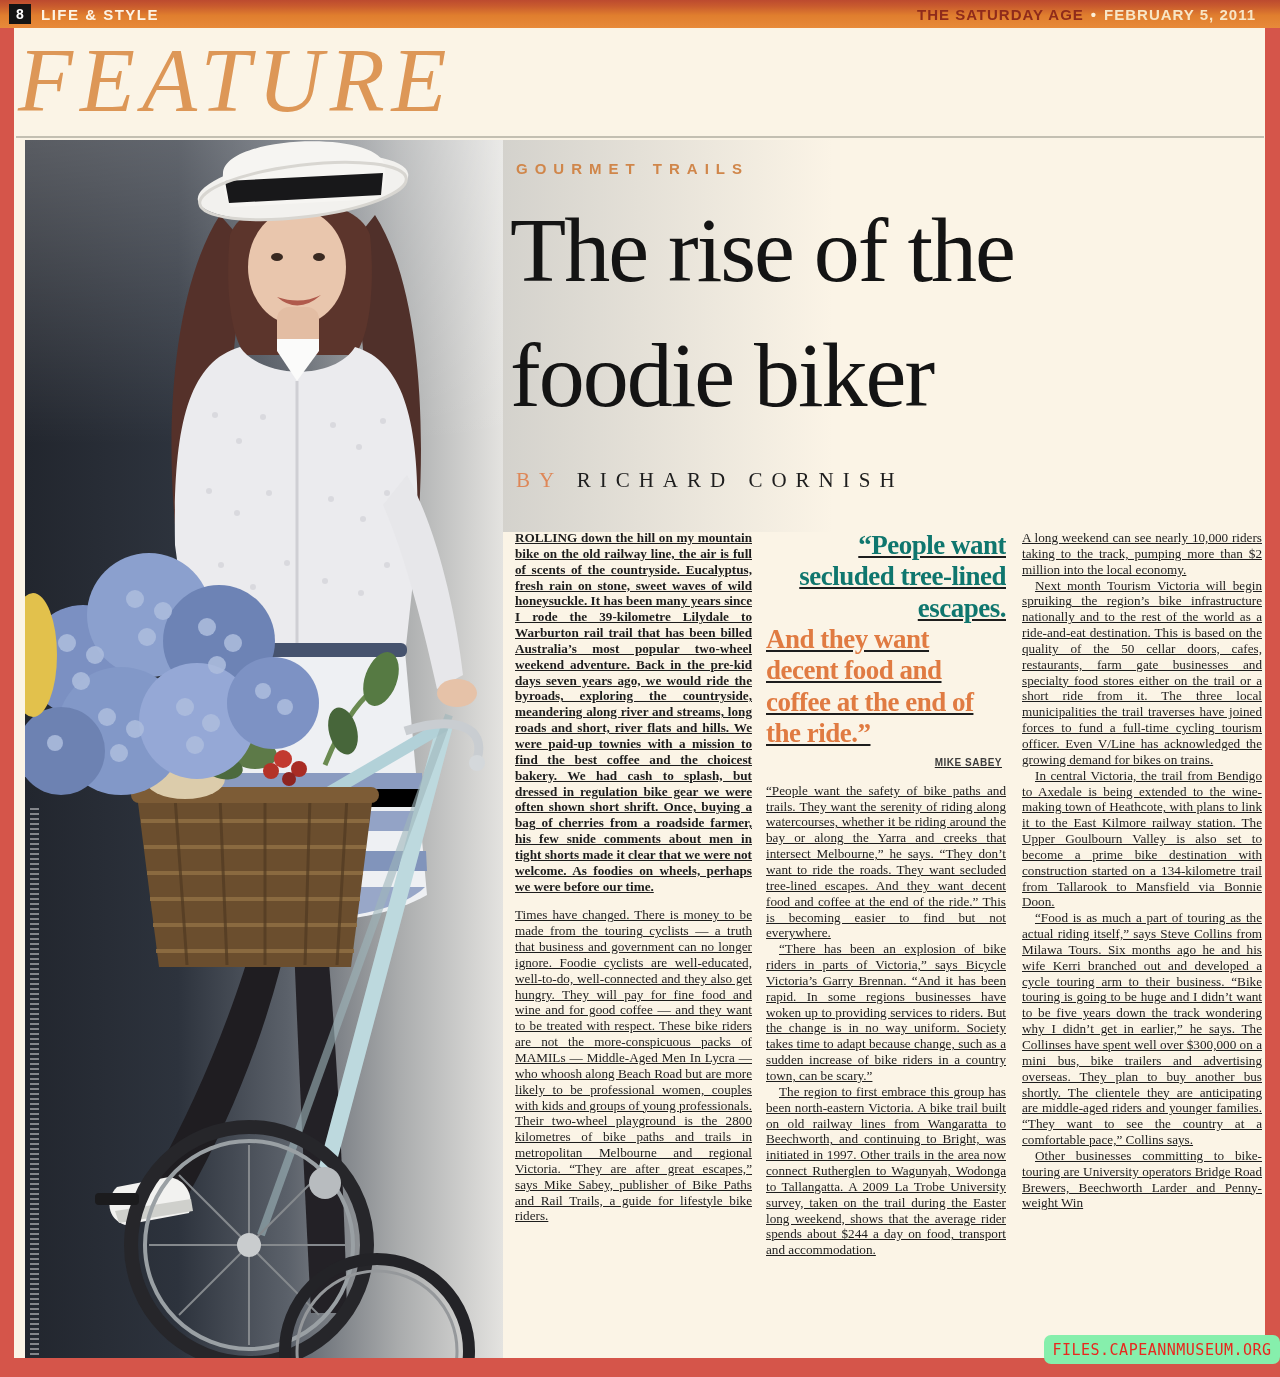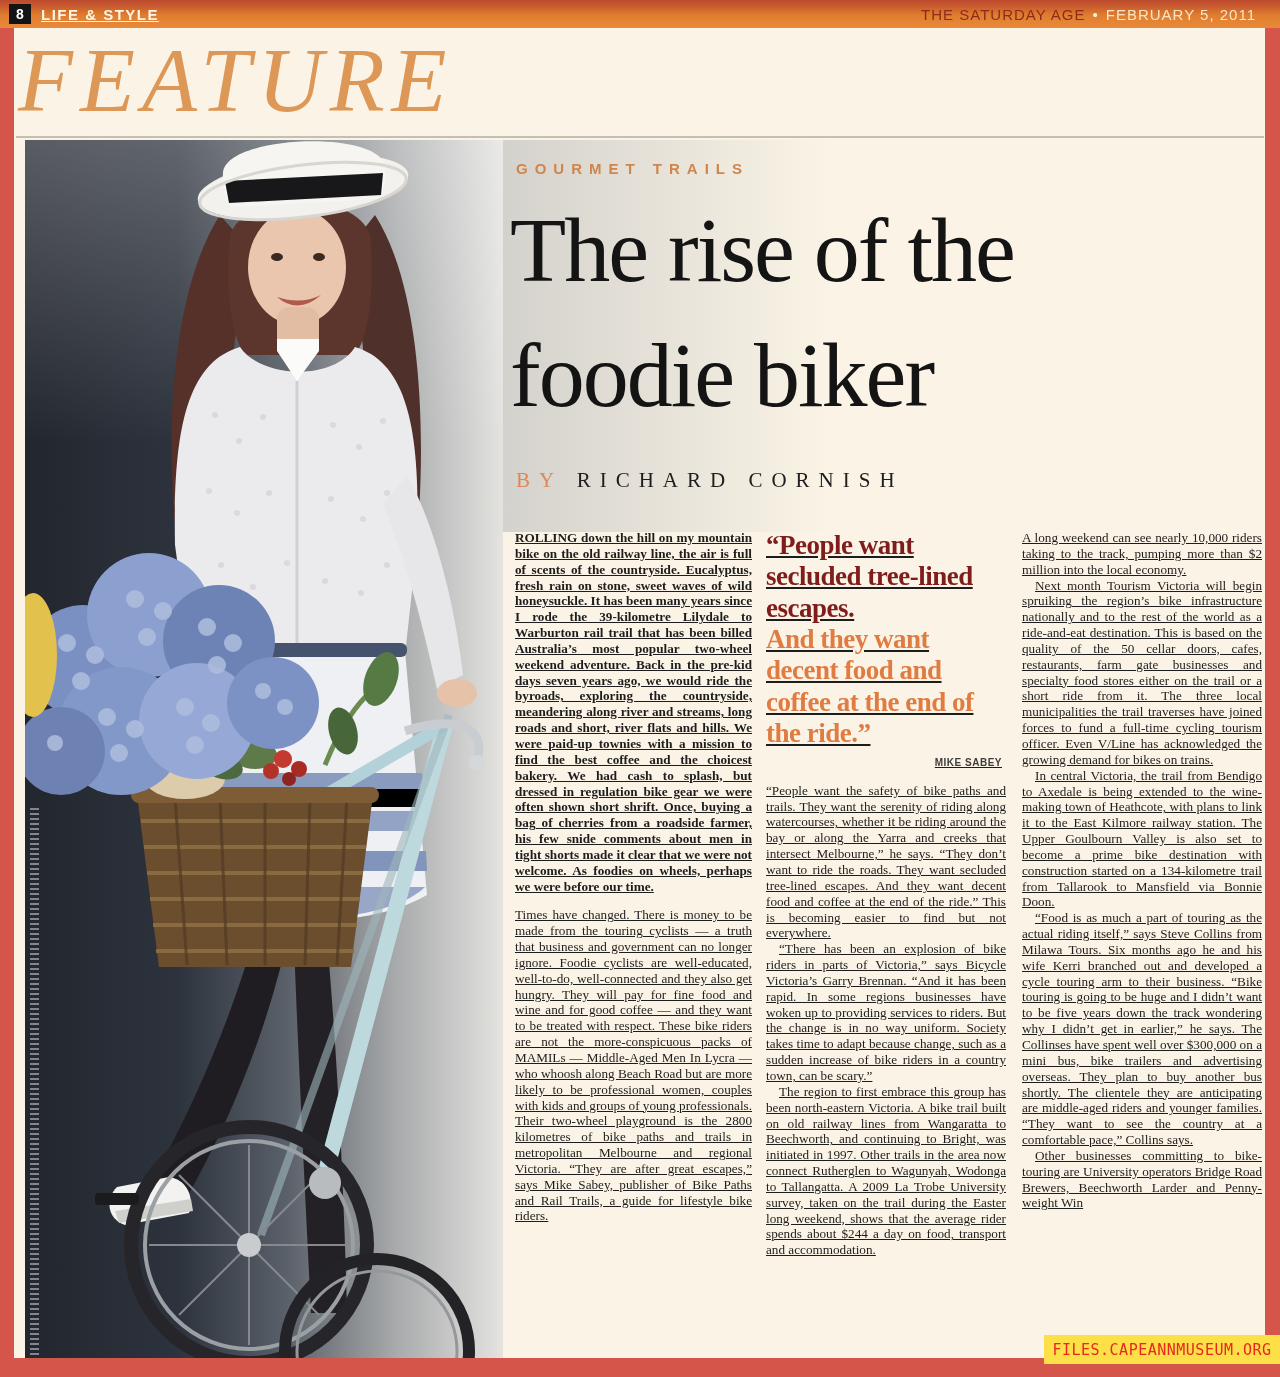--- a/index.html
+++ b/index.html
@@ -7,23 +7,23 @@
         font-family:"Liberation Serif",serif;}
   .edge-left{position:absolute;left:0;top:0;width:14px;height:100%;background:#d5554a;z-index:6;}
   .edge-right{position:absolute;right:0;top:0;width:15px;height:100%;background:#d5554a;z-index:6;}
   .edge-bottom{position:absolute;left:0;bottom:0;width:100%;height:19px;background:#d5554a;z-index:7;}
   
   .topbar{position:absolute;left:0;top:0;width:100%;height:28px;z-index:8;
           background:linear-gradient(180deg,#bc4a2f 0%,#c95b2e 22%,#e07e2e 55%,#e88a3a 100%);
           display:flex;align-items:center;font-family:"Liberation Sans",sans-serif;}
   .pagenum{margin-left:9px;width:22px;height:20px;background:#141414;color:#fff;
            font-weight:bold;font-size:14px;display:flex;align-items:center;justify-content:center;}
-  .section{margin-left:10px;color:#fdf4e4;font-weight:bold;font-size:15px;letter-spacing:1.5px;text-decoration:underline;}
+  .section{margin-left:10px;color:#fdf4e4;font-weight:bold;font-size:15px;letter-spacing:1.5px;}
   .mast{position:absolute;right:24px;top:0;height:28px;display:flex;align-items:center;
-        font-weight:normal;font-size:15px;letter-spacing:1px;}
+        font-weight:bold;font-size:15px;letter-spacing:1px;}
   .mast .paper{color:#8f2b1b;}
   .mast .dot{color:#fdf0d8;margin:0 7px;}
   .mast .date{color:#f8e6c6;}
   
   .feature{position:absolute;left:18px;top:36px;font-size:90px;line-height:1;color:#dd9757;
            letter-spacing:7px;z-index:2;font-style:italic;}
   .rule{position:absolute;left:16px;top:136px;width:1248px;height:2px;background:#c3bfb2;z-index:1;}
   
   .photo-svg{position:absolute;left:25px;top:95px;width:478px;height:1263px;z-index:3;}
   .studio-fade{position:absolute;left:503px;top:140px;width:330px;height:392px;z-index:0;
@@ -43,28 +43,28 @@
        font-size:13.2px;line-height:1.2;color:#1d1d1d;z-index:2;text-decoration:underline;}
   .col p{margin:0;}
   .col p.gap{margin-top:13px;}
   .col p.ind{text-indent:13px;}
   .col1{left:515px;width:237px;}
   .col2{left:766px;width:240px;}
   .col3{left:1022px;width:240px;}
   .lead{font-weight:bold;}
   
   .pq{font-weight:bold;font-size:27px;line-height:1.16;letter-spacing:-.5px;text-align:left;}
-  .pq-black{color:#7f1d1d;display:block;}
+  .pq-black{color:#0f766e;display:block;text-align:right;}
   .pq-orange{color:#e07b42;display:block;}
   .pq-attr{display:block;text-align:right;font-family:"Liberation Sans",sans-serif;
            font-weight:bold;font-size:10px;letter-spacing:.5px;color:#3d3d3d;margin:8px 4px 14px 0;}
   
-  .watermark{position:absolute;left:1044px;top:1335px;width:236px;height:29px;background:#fde047;
+  .watermark{position:absolute;left:1044px;top:1335px;width:236px;height:29px;background:#86efac;
              color:#e8281e;font-family:"DejaVu Sans Mono",monospace;font-size:15px;
-             display:flex;align-items:center;justify-content:center;letter-spacing:.5px;z-index:9;}
+             display:flex;align-items:center;justify-content:center;letter-spacing:.5px;z-index:9;border-radius:7px;}
 </style>
 </head>
 <body>
 
 <div class="page">
 
   <div class="topbar">
     <div class="pagenum">8</div>
     <div class="section">LIFE &amp; STYLE</div>
     <div class="mast">

